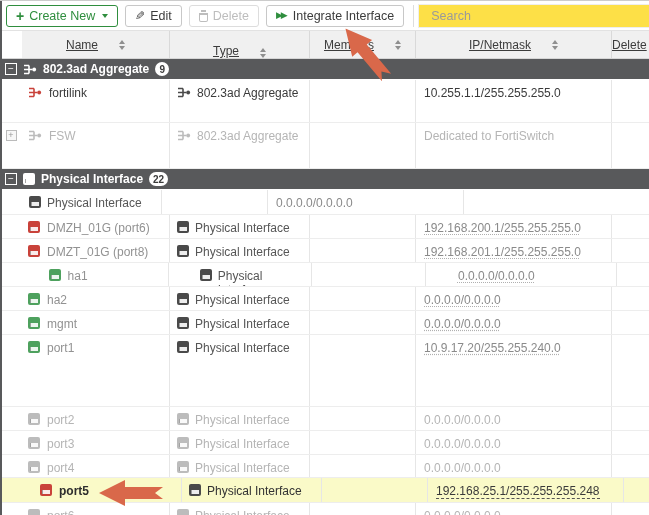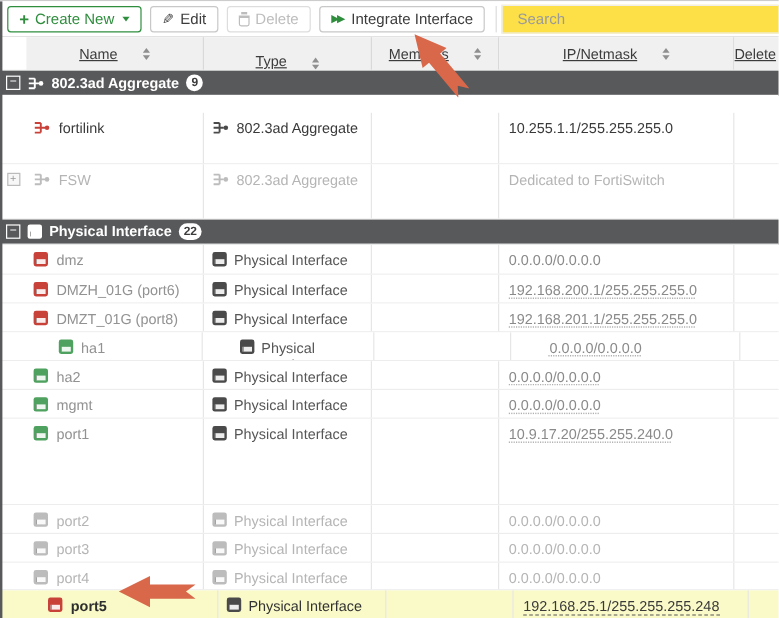--- a/index.html
+++ b/index.html
@@ -137,21 +137,21 @@
   <div>
       <div class="group-row">
         <span class="collapse-box">−</span>
         <svg class="agg-icon ic-white" width="14" height="13" viewBox="0 0 14 13">
     <path d="M1 2.5 H6 M1 6.5 H6 M1 10.5 H6 M6 2.5 V10.5 M6 6.5 H9.5" stroke="currentColor" stroke-width="1.6" fill="none"></path>
     <circle cx="11.2" cy="6.5" r="1.9" fill="currentColor"></circle>
   </svg>
         <span class="g-label">802.3ad Aggregate</span>
         <span class="g-count">9</span>
       </div>
-      <div class="row st-strong" style="height: 43px; margin-top: 14px;">
+      <div class="row st-strong" style="height: 43px;">
         <div class="cell c-expand"></div>
         <div class="cell c-name">
           <svg class="agg-icon ic-red" width="14" height="13" viewBox="0 0 14 13">
     <path d="M1 2.5 H6 M1 6.5 H6 M1 10.5 H6 M6 2.5 V10.5 M6 6.5 H9.5" stroke="currentColor" stroke-width="1.6" fill="none"></path>
     <circle cx="11.2" cy="6.5" r="1.9" fill="currentColor"></circle>
   </svg>
           <span class="nm">fortilink</span>
         </div>
         <div class="cell c-type">
           <svg class="agg-icon ic-dark" width="14" height="13" viewBox="0 0 14 13">
@@ -191,24 +191,20 @@
         <div class="cell c-trans"></div>
       </div>
       <div class="group-row">
         <span class="collapse-box">−</span>
         <span class="port-icon ic-white"></span>
         <span class="g-label">Physical Interface</span>
         <span class="g-count">22</span>
       </div>
       <div class="row st-default" style="height: 25px;">
         <div class="cell c-expand"></div>
-        <div class="cell c-name">
-          <span class="port-icon ic-red"></span>
-          <span class="nm">dmz</span>
-        </div>
         <div class="cell c-type">
           <span class="port-icon ic-dark"></span>
           <span class="ty">Physical Interface</span>
         </div>
         <div class="cell c-members"></div>
         <div class="cell c-ip">
           <span class="ip">0.0.0.0/0.0.0.0</span>
         </div>
         <div class="cell c-trans"></div>
       </div>

